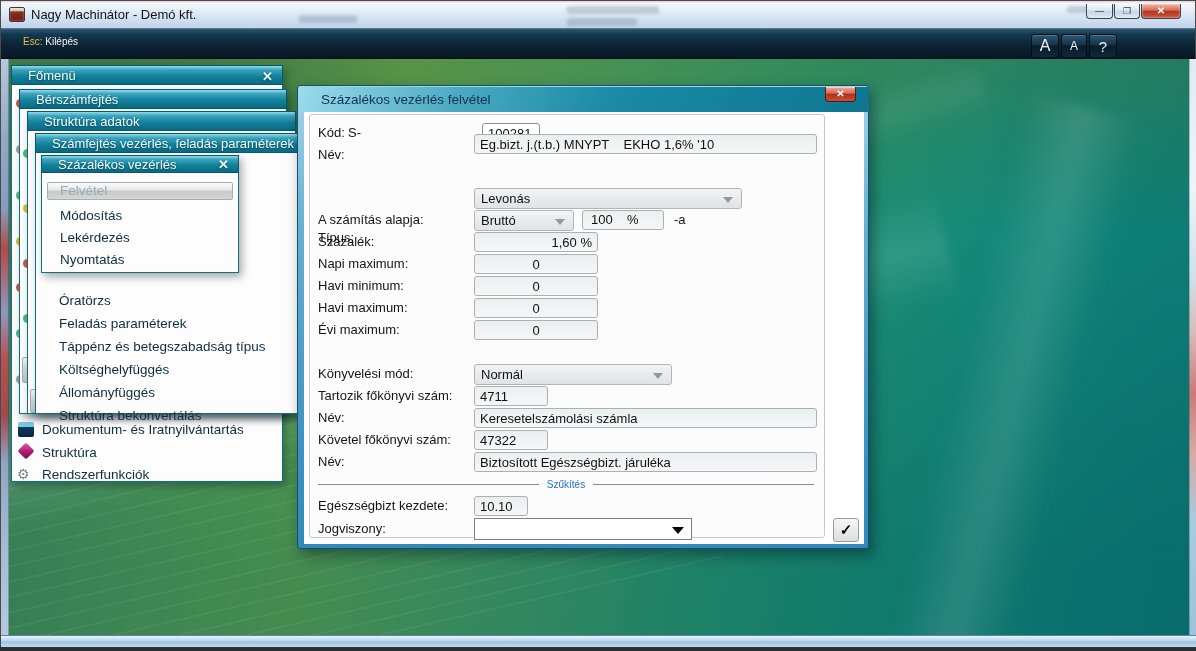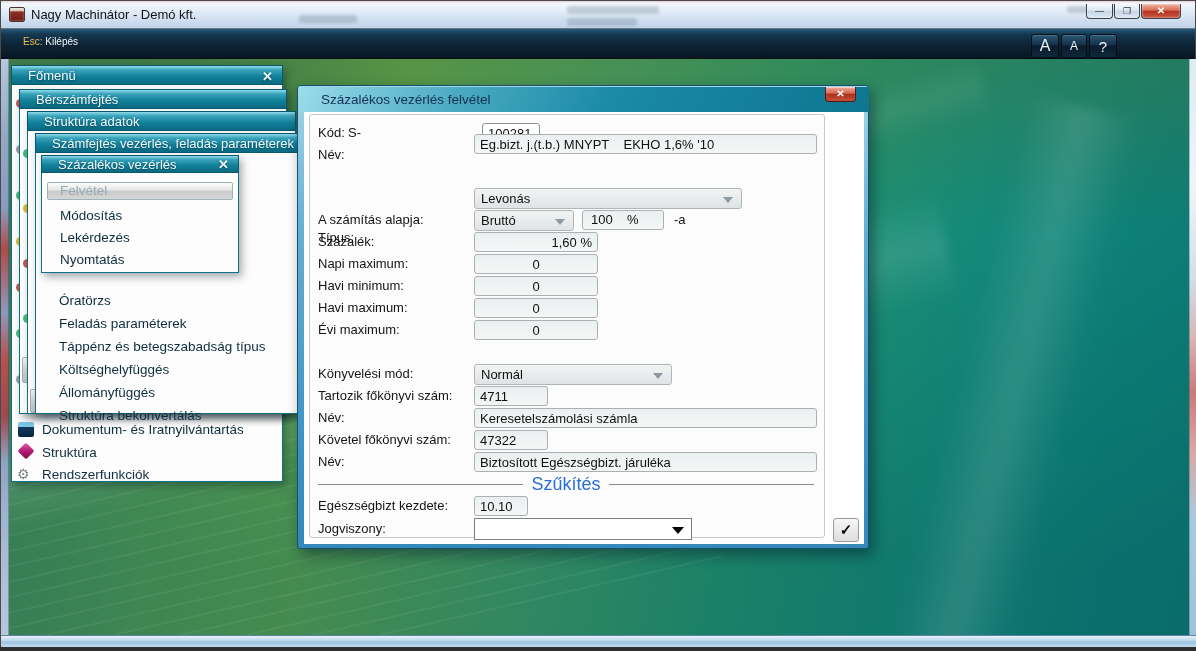--- a/index.html
+++ b/index.html
@@ -101,21 +101,21 @@
   .inp.white { background:#fff; border-color:#8a9296; }
   .inp.center { text-align:center; }
   .inp.right { text-align:right; }
   .dd { position:absolute; height:21px; border:1px solid #b0b6b8; border-radius:3px;
     background:linear-gradient(180deg,#f2f4f4,#dfe3e4); font-size:13px; color:#101010; line-height:19px; padding-left:6px; cursor:default; }
   .dd-arrow { position:absolute; right:8px; top:8px; width:0; height:0; border-left:5px solid transparent; border-right:5px solid transparent; border-top:6px solid #8d9aa2; }
   .pctbox { position:absolute; height:20px; border:1px solid #a9b1b5; border-radius:3px; background:linear-gradient(180deg,#ecefef,#f5f7f7);
     font-size:13px; color:#101010; line-height:18px; }
   .sep-row { position:absolute; display:flex; align-items:center; }
   .sep-line { flex:1; height:1px; background:#8a8a8a; }
-  .sep-label { padding:0 8px; font-size:18px; color:#2a6fd4; }
+  .sep-label { padding:0 8px; font-size:10px; color:#2a6fd4; }
   .combo { position:absolute; height:22px; background:#fff; border:1px solid #7f7f7f; cursor:default; }
   .combo-arrow { position:absolute; right:7px; top:8px; width:0; height:0; border-left:6px solid transparent; border-right:6px solid transparent; border-top:7px solid #000; }
   .ok-btn { position:absolute; width:26px; height:24px; border:1px solid #9a9a9a; border-radius:3px;
     background:linear-gradient(180deg,#f6f6f6,#dedede); color:#000; font-size:15px; font-weight:bold; text-align:center; line-height:22px; cursor:default; }
 </style>
 </head>
 <body>
 
 <div class="app-window">
 

